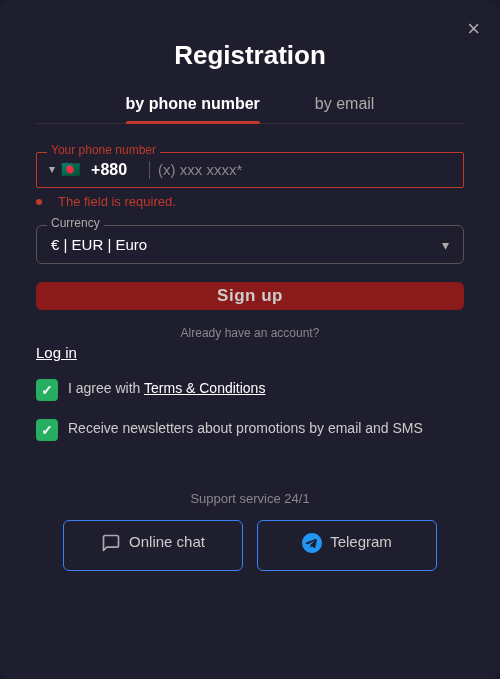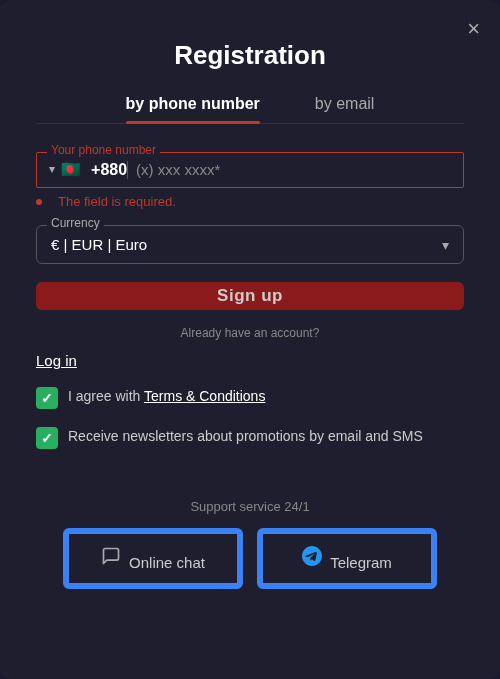--- a/index.html
+++ b/index.html
@@ -111,21 +111,21 @@
     }
     .chevron-down {
       font-size: 12px;
       color: #aaa;
     }
     .phone-code {
       color: #fff;
       font-size: 16px;
       font-weight: bold;
       border-right: 1px solid #555;
-      padding-right: 0;
+      padding-right: 22px;
     }
     .phone-input {
       background: transparent;
       border: none;
       outline: none;
       color: #aaa;
       font-size: 15px;
       flex: 1;
     }
     .phone-input::placeholder {
@@ -193,21 +193,21 @@
       color: #888;
       font-size: 12px;
       margin-top: 16px;
     }
     .login-link {
       display: block;
       text-align: center;
       color: #fff;
       font-size: 15px;
       text-decoration: underline;
-      margin-top: 12px;
+      margin-top: 4px;
       cursor: pointer;
       background: none;
       border: none;
     }
     .checkbox-row {
       display: flex;
       align-items: flex-start;
       gap: 10px;
       margin-top: 18px;
     }
@@ -247,28 +247,28 @@
       margin-bottom: 14px;
     }
     .support-buttons {
       display: flex;
       gap: 14px;
       justify-content: center;
     }
     .support-btn {
       flex: 1;
       background: transparent;
-      border: 6px solid #3b82f6;
+      border: 1px solid #3b82f6;
       color: #ccc;
       font-size: 15px;
       padding: 12px 10px;
       border-radius: 6px;
       cursor: pointer;
       display: flex;
-      align-items: flex-end;
+      align-items: flex-start;
       justify-content: center;
       gap: 8px;
       max-width: 180px;
     }
     .chat-icon {
       color: #aaa;
       font-size: 18px;
     }
     .telegram-icon {
       color: #2196f3;

